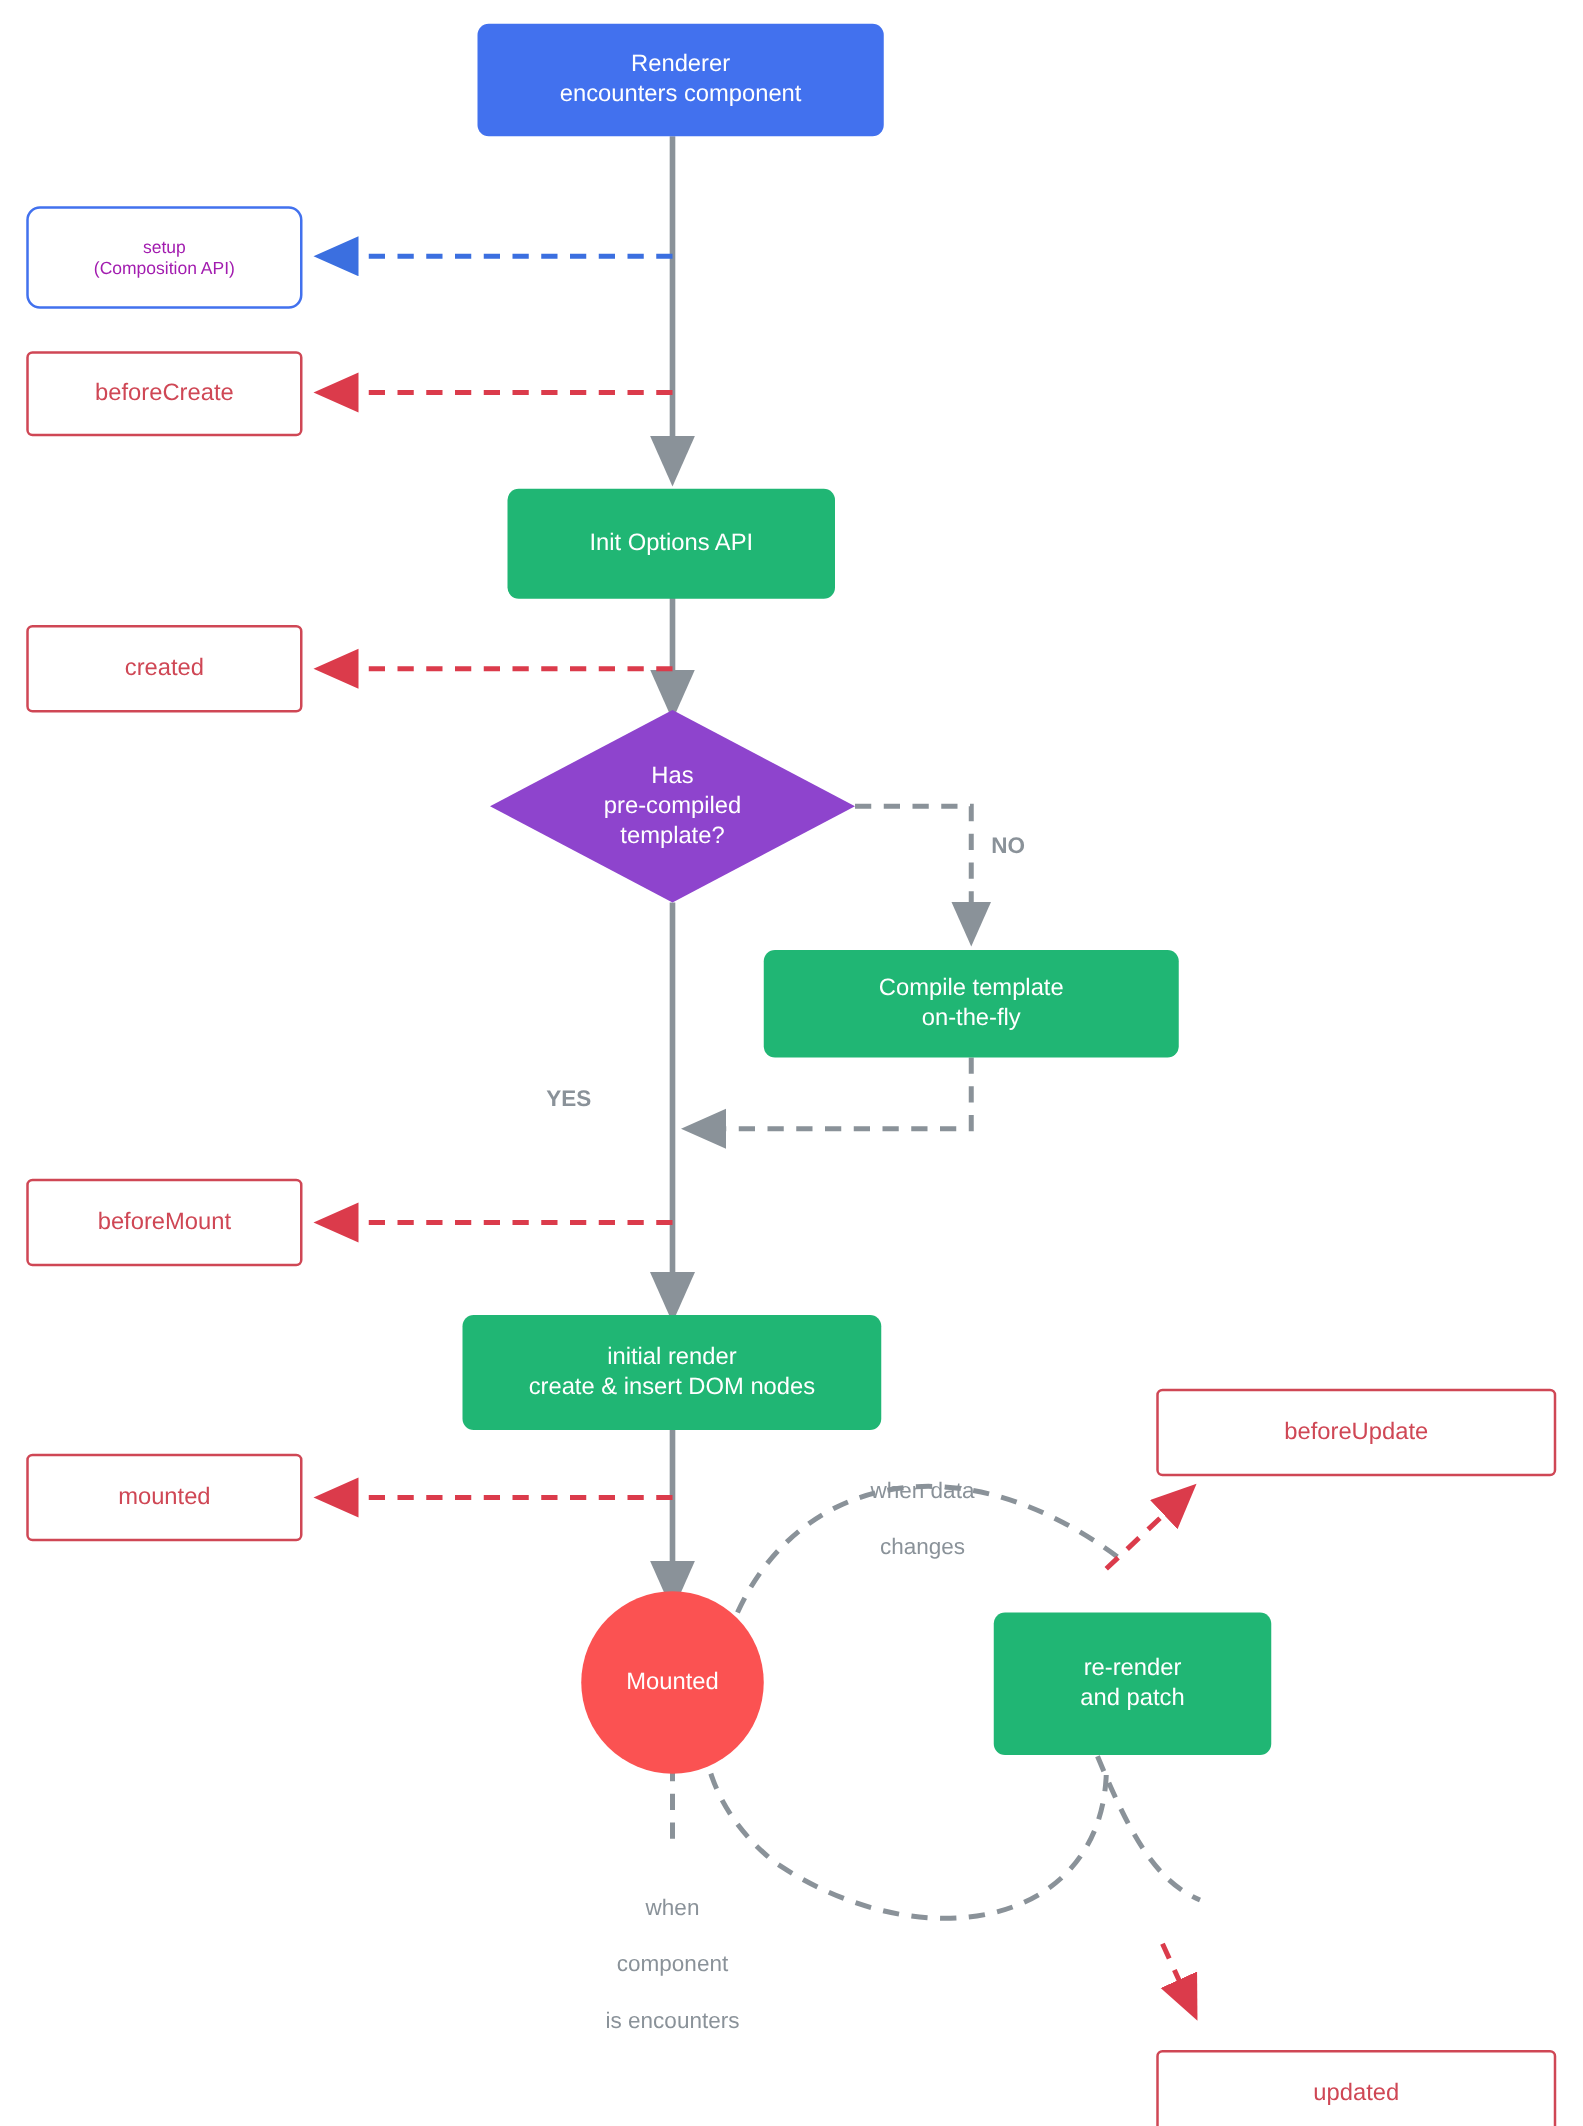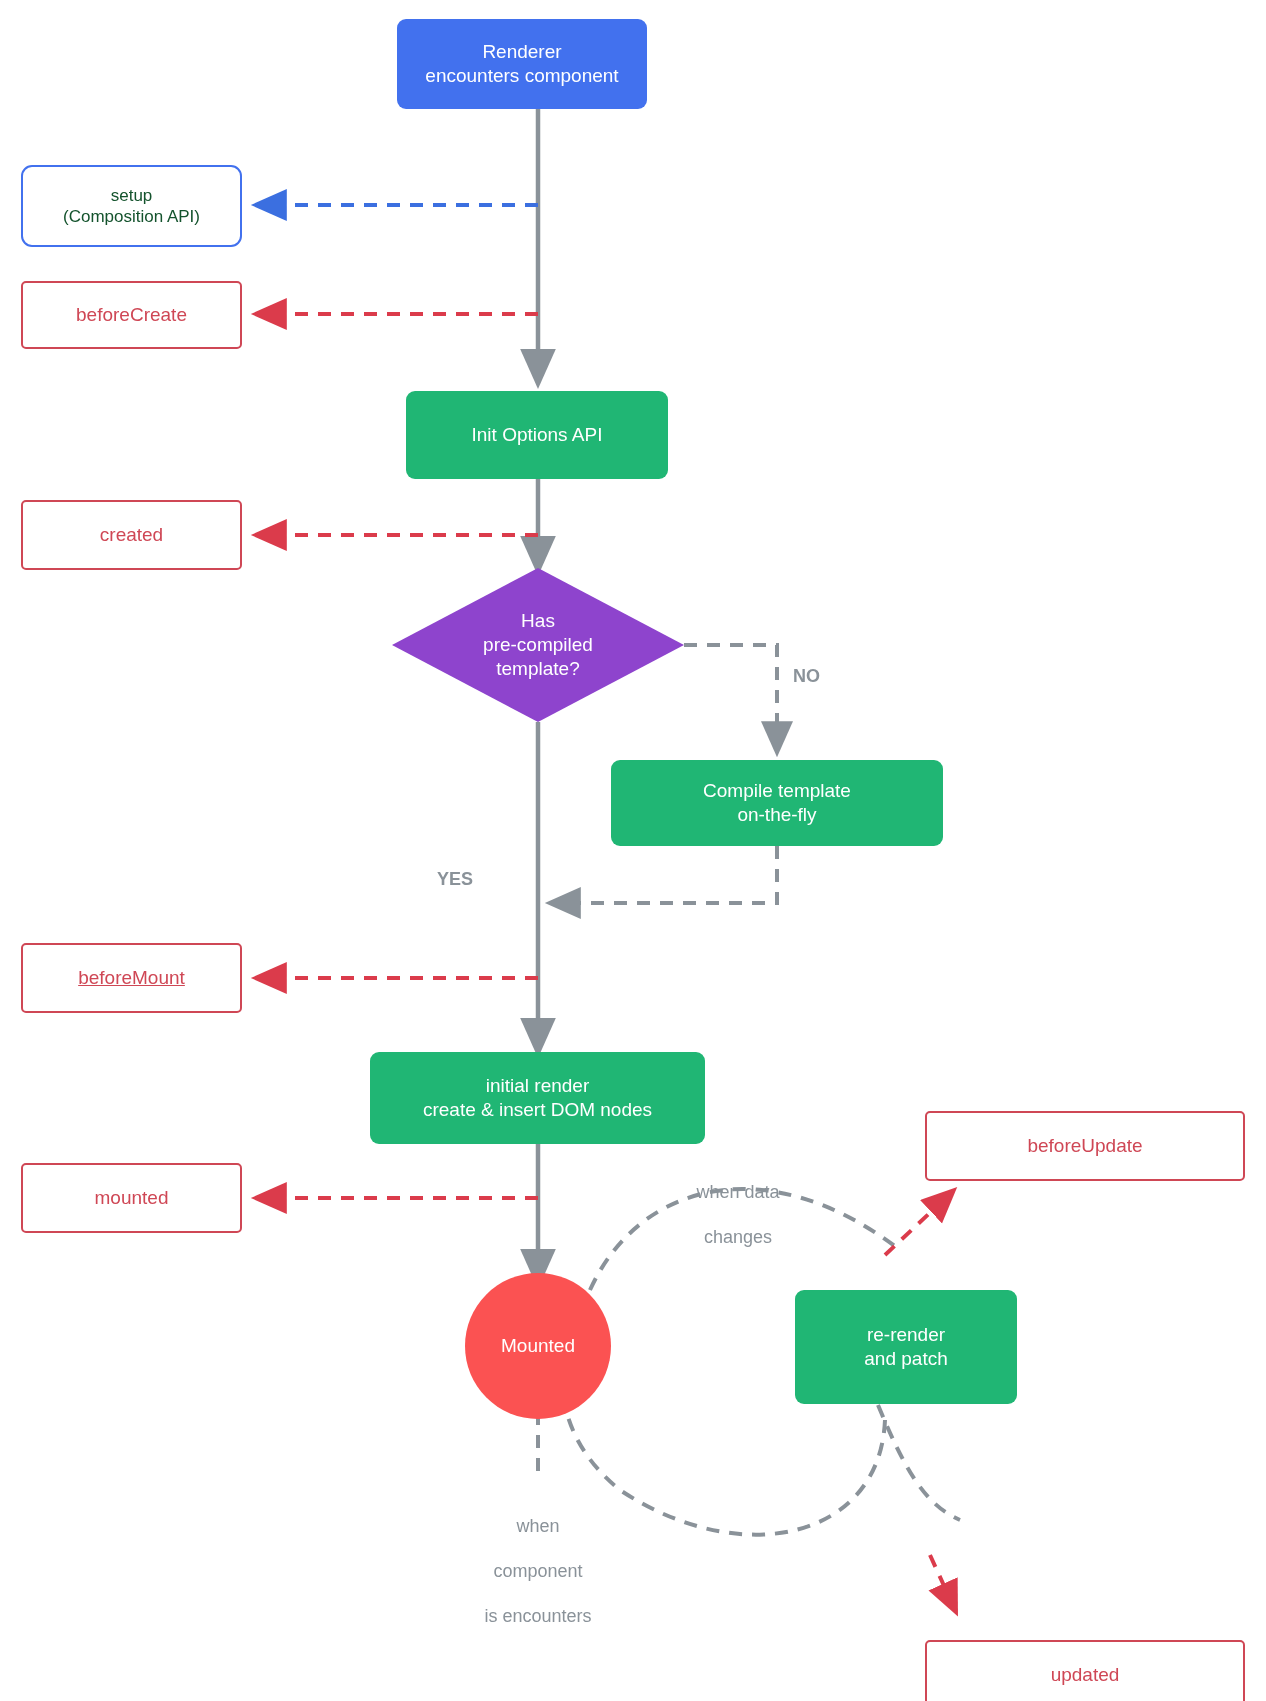--- a/index.html
+++ b/index.html
@@ -49,22 +49,22 @@
     background: #ffffff;
     border: 2.5px solid #cf4755;
     border-radius: 5px;
     color: #cf4755;
     font-size: 19px;
   }
   .hook-blue {
     background: #ffffff;
     border: 2.5px solid #4271ee;
     border-radius: 11px;
-    color: #14532d;
-    font-size: 17px;
+    color: #a21caf;
+    font-size: 14px;
   }
   .diamond-wrap {
     position: absolute;
   }
   .diamond-label {
     position: absolute;
     left: 0; top: 0;
     width: 100%; height: 100%;
     display: flex;
     align-items: center;
@@ -139,21 +139,21 @@
 
     <path d="M930,1555 L955,1610" stroke="#db3b4b" stroke-width="4" fill="none" stroke-dasharray="13,10" marker-end="url(#arrowRed)"></path>
 
     <path d="M885,1420 C880,1540 740,1570 620,1490 C585,1462 570,1430 565,1405" stroke="#8a9299" stroke-width="4" fill="none" stroke-dasharray="13,10"></path>
 
     <path d="M538,1412 L538,1480" stroke="#8a9299" stroke-width="4" fill="none" stroke-dasharray="13,10"></path>
 
     <polygon points="538,568 684,645 538,722 392,645" fill="#8e44cd"></polygon>
   </svg>
 
-  <div class="node node-fill node-blue" style="left:397px; top:19px; width:250px; height:90px;">
+  <div class="node node-fill node-blue" style="left:382px; top:19px; width:325px; height:90px;">
     <span>
       <span>Renderer</span><br>
       <span>encounters component</span>
     </span>
   </div>
 
   <div class="node hook-blue" style="left:21px; top:165px; width:221px; height:82px;">
     <span>
       <span>setup</span><br>
       <span>(Composition API)</span>
@@ -190,21 +190,21 @@
     <span>YES</span>
   </div>
 
   <div class="node node-fill node-green" style="left:611px; top:760px; width:332px; height:86px;">
     <span>
       <span>Compile template</span><br>
       <span>on-the-fly</span>
     </span>
   </div>
 
-  <div class="node hook" style="left:21px; top:943px; width:221px; height:70px;text-decoration:underline;">
+  <div class="node hook" style="left:21px; top:943px; width:221px; height:70px;">
     <span>beforeMount</span>
   </div>
 
   <div class="node node-fill node-green" style="left:370px; top:1052px; width:335px; height:92px;">
     <span>
       <span>initial render</span><br>
       <span>create &amp; insert DOM nodes</span>
     </span>
   </div>
 

